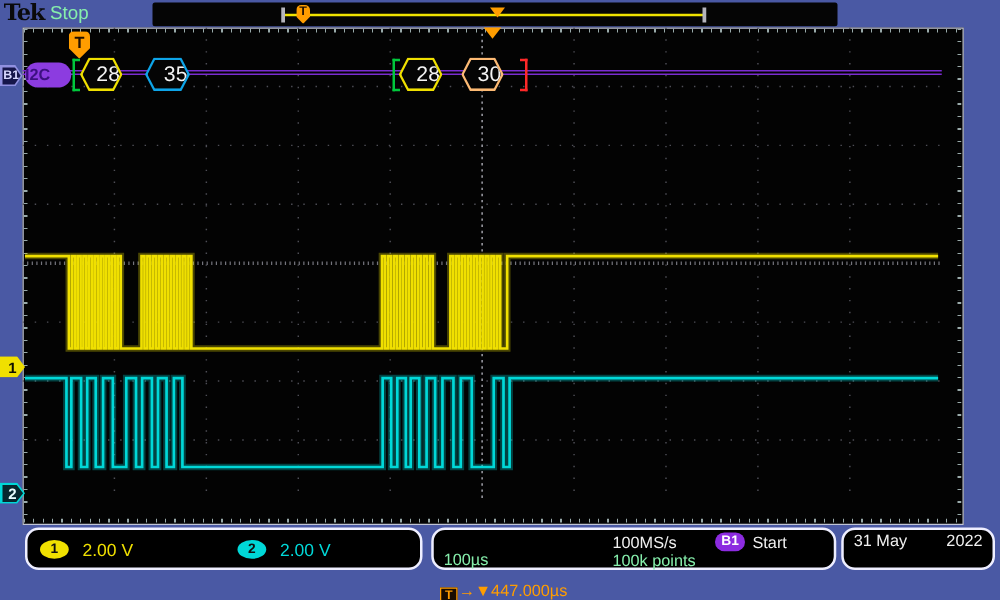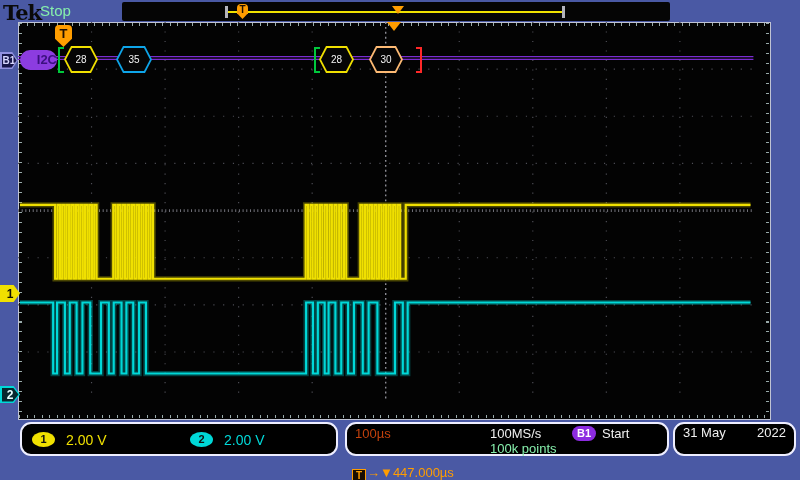--- a/index.html
+++ b/index.html
@@ -4,21 +4,21 @@
 <style>
   html,body{margin:0;padding:0;}
   body{
     width:800px;height:480px;position:relative;overflow:hidden;
     background:#4a59a4;
     font-family:"Liberation Sans",sans-serif;
     -webkit-font-smoothing:none;
   }
   
   .logo{position:absolute;left:3px;top:0px;font-family:"DejaVu Serif",serif;
-        font-weight:bold;font-size:21px;color:#0a0a0a;letter-spacing:-1px;}
+        font-weight:bold;font-size:18px;color:#0a0a0a;letter-spacing:-1px;}
   .status{position:absolute;left:40px;top:2px;font-size:15px;color:#86efac;}
   .minimap{position:absolute;left:122px;top:2px;width:548px;height:19px;
            background:#050505;border-radius:2px;}
   .mm-line{position:absolute;left:106px;top:9px;width:336px;height:2px;background:#efe200;}
   .mm-brkL,.mm-brkR{position:absolute;top:4px;width:3px;height:12px;background:#b4b4bc;}
   .mm-brkL{left:103px;} .mm-brkR{left:440px;}
   .mm-tri{position:absolute;left:270px;top:4px;width:0;height:0;
           border-left:6px solid transparent;border-right:6px solid transparent;
           border-top:8px solid #ff9d00;}
   .tshield{background:#ff9d00;color:#201000;font-weight:bold;text-align:center;
@@ -35,49 +35,49 @@
          font-size:13px;line-height:17px;z-index:6;}
   
   .pent{position:absolute;clip-path:polygon(0 0,68% 0,100% 50%,68% 100%,0 100%);
         text-align:center;font-weight:bold;z-index:7;}
   .pent .in{position:absolute;left:1.5px;top:1.5px;right:1.5px;bottom:1.5px;
         clip-path:polygon(0 0,68% 0,100% 50%,68% 100%,0 100%);}
   .b1badge{left:0;top:52px;width:18px;height:17px;background:#9090e0;}
   .b1badge .in{background:#16164a;color:#d8d8ff;font-size:10px;line-height:14px;}
   .i2ctag{position:absolute;left:20px;top:50px;width:37px;height:20px;background:#8c3ce0;
           border-radius:10px;color:#3c1080;font-weight:bold;font-size:13px;
-          text-align:right;line-height:19px;z-index:7;}
+          text-align:left;line-height:19px;z-index:7;}
   .brk{position:absolute;width:6px;height:26px;top:47px;z-index:7;box-sizing:border-box;}
   .brk.start{border-left:2px solid #00c83c;border-top:2px solid #00c83c;border-bottom:2px solid #00c83c;}
   .brk.stop{border-right:2px solid #ff2828;border-top:2px solid #ff2828;border-bottom:2px solid #ff2828;}
   .hex{position:absolute;top:46px;height:27px;z-index:7;
        clip-path:polygon(7px 0,calc(100% - 7px) 0,100% 50%,calc(100% - 7px) 100%,7px 100%,0 50%);}
   .hex .in{position:absolute;left:2px;top:2px;right:2px;bottom:2px;background:#050505;
        clip-path:polygon(6px 0,calc(100% - 6px) 0,100% 50%,calc(100% - 6px) 100%,6px 100%,0 50%);
-       color:#f4f4f4;font-size:10px;text-align:center;line-height:23px;}
+       color:#f4f4f4;font-size:17px;text-align:right;line-height:23px;}
   
   .chm1{left:0;top:285px;width:20px;height:17px;background:#f0e000;}
   .chm1 .in{background:#f0e000;color:#101000;font-size:12px;line-height:14px;}
   .chm2{left:0;top:386px;width:20px;height:17px;background:#00d8d8;}
   .chm2 .in{background:#06282e;color:#e8ffff;font-size:12px;line-height:14px;}
   
   .tick-h{position:absolute;left:19px;width:751px;height:3px;z-index:2;
           background:repeating-linear-gradient(90deg,#9aa 0 1px,transparent 1px 7.53px);}
   .tick-v{position:absolute;top:23px;height:396px;width:3px;z-index:2;
           background:repeating-linear-gradient(180deg,#9aa 0 1px,transparent 1px 9.95px);}
   
   .rbox{position:absolute;background:#000;border:2px solid #eef;border-radius:11px;
         box-sizing:border-box;}
   .box-ch{left:20px;top:422px;width:318px;height:34px;}
   .box-hz{left:345px;top:422px;width:324px;height:34px;}
   .box-dt{left:673px;top:422px;width:123px;height:34px;padding:1px 8px;}
   .oval{position:absolute;width:23px;height:15px;border-radius:50%;
         text-align:center;font-size:11px;font-weight:bold;line-height:15px;color:#101010;}
   .chtxt{position:absolute;top:8px;font-size:14px;}
-  .hz-r1{position:absolute;left:8px;top:2px;font-size:13px;color:#c2410c;}
+  .hz-r1{position:absolute;left:8px;top:16px;font-size:13px;color:#86efac;}
   .hz-rate{position:absolute;left:143px;top:2px;font-size:13px;color:#f0f0f0;}
   .hz-b1{position:absolute;left:225px;top:2px;width:24px;height:15px;background:#8c2be0;
          border-radius:8px;color:#fff;font-size:11px;font-weight:bold;text-align:center;line-height:15px;}
   .hz-mode{position:absolute;left:255px;top:2px;font-size:13px;color:#f0f0f0;}
   .hz-r2{position:absolute;left:5px;top:17px;font-size:13px;color:#ff9d00;margin-top:24px;}
   .hz-pts{position:absolute;left:143px;top:17px;font-size:13px;color:#86efac;}
   .tsq{display:inline-block;width:12px;height:12px;border:1px solid #ff9d00;background:#180c00;
        color:#ff9d00;font-size:10px;font-weight:bold;text-align:center;line-height:12px;
        vertical-align:-2px;margin-right:1px;}
   .dt-row{display:flex;justify-content:space-between;font-size:13px;color:#f0f0f0;line-height:15px;}

